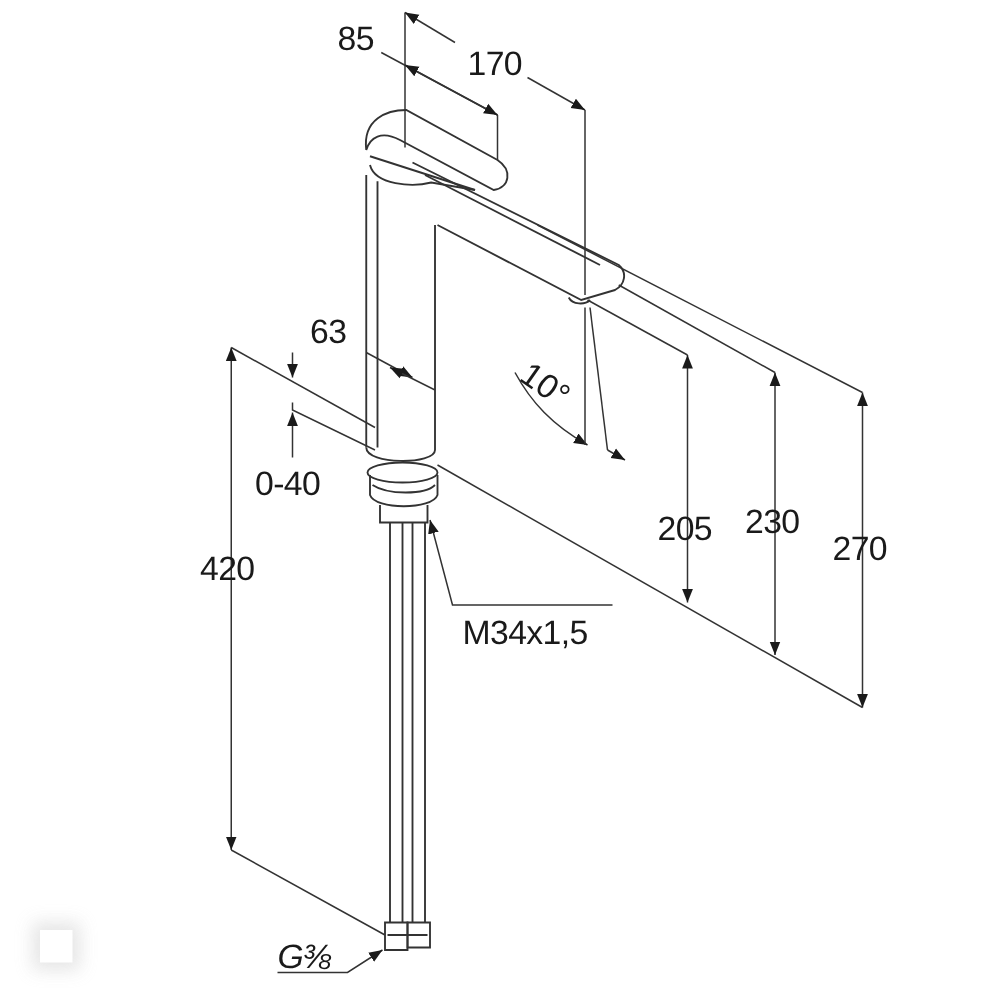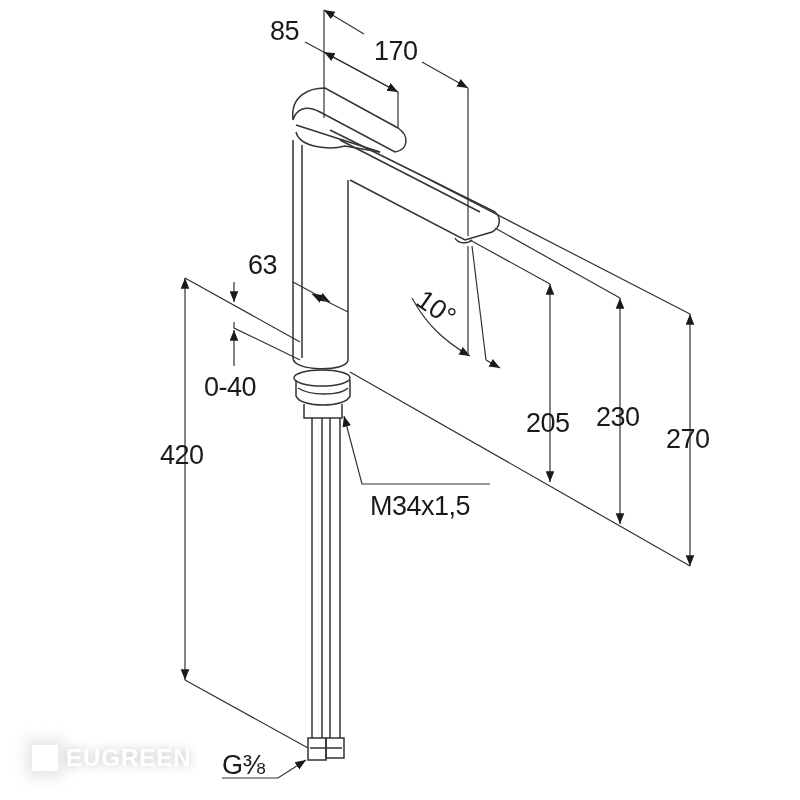--- a/index.html
+++ b/index.html
@@ -98,18 +98,17 @@
 <div class="dim-label" style="left:270px;top:16px;">85</div>
 <div class="dim-label" style="left:374px;top:36px;">170</div>
 <div class="dim-label" style="left:248px;top:250px;">63</div>
 <div class="dim-label" style="left:204px;top:372px;">0-40</div>
 <div class="dim-label" style="left:526px;top:374px;margin-top:34px;">205</div>
 <div class="dim-label" style="left:596px;top:402px;text-align:right;">230</div>
 <div class="dim-label" style="left:666px;top:424px;">270</div>
 <div class="dim-label" style="left:160px;top:440px;">420</div>
 <div class="angle-label" style="left:428px;top:284px;">10°</div>
 <div class="dim-label" style="left:370px;top:472px;margin-top:19px;">M34x1,5</div>
-<div class="dim-label" style="left:222px;top:750px;">G⅜</div>
+<div class="dim-label" style="left:222px;top:750px;font-style:italic;">G⅜</div>
 
 <div class="watermark">
   <div class="wm-logo"></div>
-  <span class="wm-text">EUGREEN</span>
 </div>
 
 </body></html>

